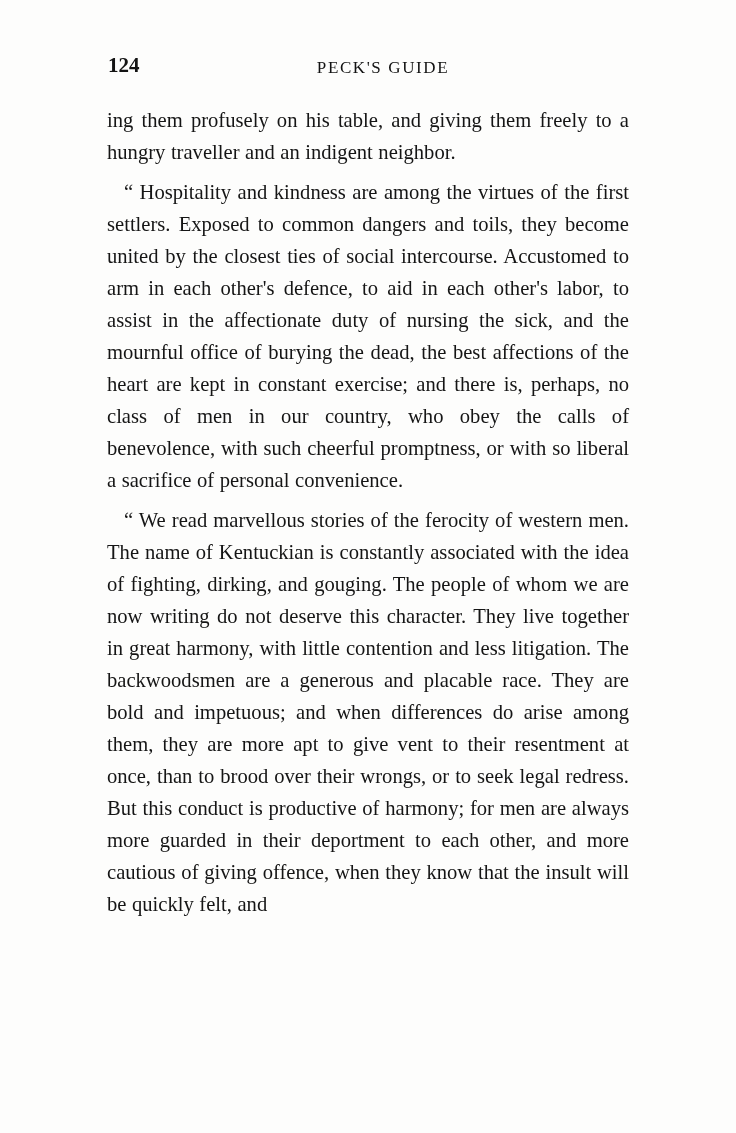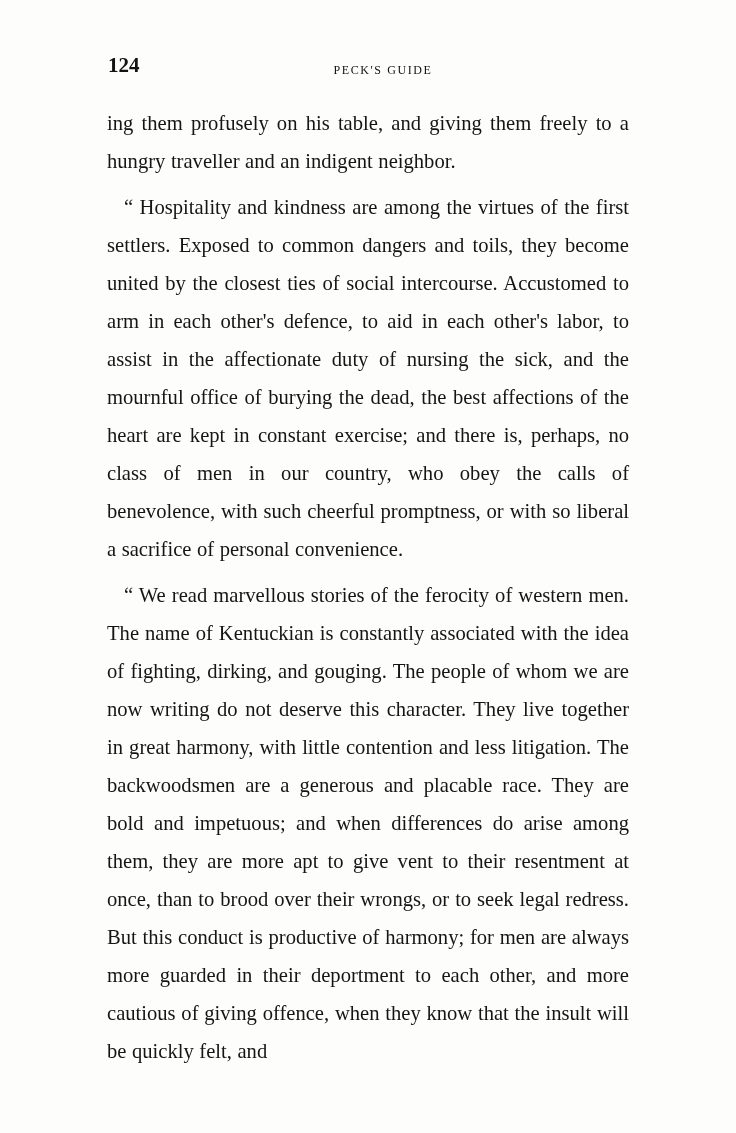--- a/index.html
+++ b/index.html
@@ -34,37 +34,37 @@
     font-size: 21px;
     font-weight: bold;
     letter-spacing: 0px;
     color: #131313;
     width: 90px;
   }
   .running-head {
     flex: 1;
     text-align: center;
     font-family: "Liberation Serif", serif;
-    font-size: 12px;
+    font-size: 17px;
     font-variant: small-caps;
     letter-spacing: 1.6px;
     color: #121212;
     padding-right: 60px;
     white-space: nowrap;
   }
   .body-text {
     position: absolute;
     top: 104px;
     left: 107px;
     width: 522px;
   }
   .para {
     margin: 0;
     font-size: 20.6px;
-    line-height: 38px;
+    line-height: 32px;
     text-align: justify;
     text-justify: inter-word;
     color: #151515;
     -webkit-font-smoothing: antialiased;
   }
   .para.indent {
     text-indent: 17px;
   }
   .para + .para {
     margin-top: 8px;

